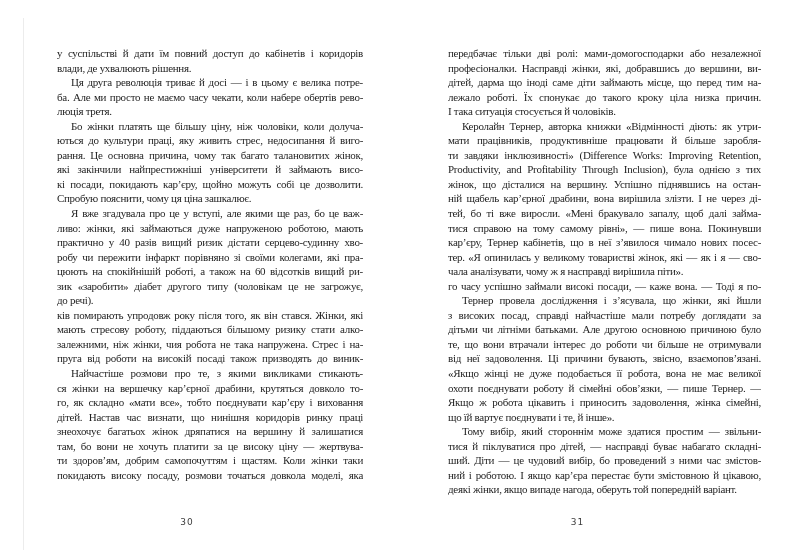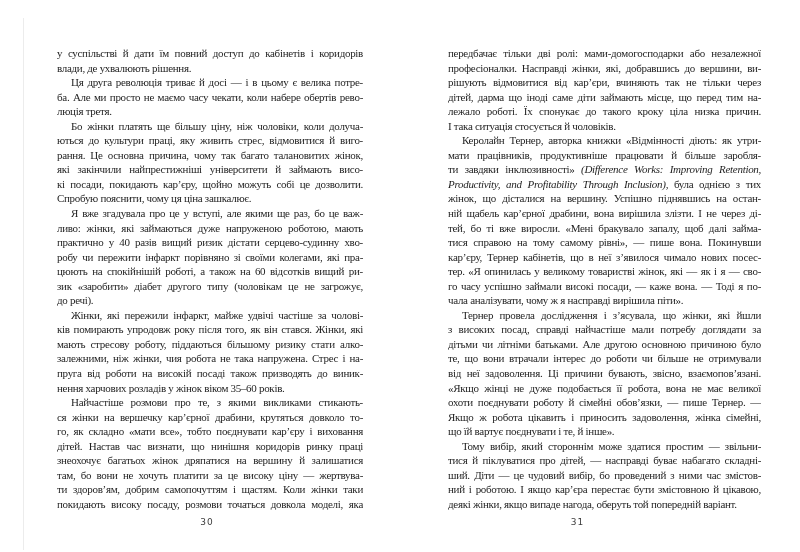--- a/index.html
+++ b/index.html
@@ -37,97 +37,94 @@
   .line {
     height: 14.56px;
     line-height: 14.56px;
     text-align: justify;
     text-align-last: justify;
     overflow: hidden;
     white-space: nowrap;
   }
   .line.end { text-align-last: left; }
   .line.ind { text-indent: 14px; font-family: Liberation Serif, serif; }
-  .it { font-style: italic; }
+  .it { }
   .page-number {
     position: absolute;
     top: 507px;
     font-family: "DejaVu Sans", sans-serif;
     font-size: 9px;
     letter-spacing: 1px;
     color: #3d3d3d;
     text-align: center;
   }
-  .page-number.left  { left: 62px;  width: 290px; text-align: center; }
+  .page-number.left  { left: 42px;  width: 290px; text-align: center; }
   .page-number.right { left: 425px; width: 305px; }
 </style>
 </head>
 <body>
 
 <div class="spread">
   <div class="page-edge left-edge"></div>
 
   <div>
     <div class="text-col left">
         <div class="line">у суспільстві й дати їм повний доступ до кабінетів і коридорів</div>
         <div class="line end">влади, де ухвалюють рішення.</div>
         <div class="line ind">Ця друга революція триває й досі — і в цьому є велика потре-</div>
         <div class="line">ба. Але ми просто не маємо часу чекати, коли набере обертів рево-</div>
         <div class="line end">люція третя.</div>
         <div class="line ind">Бо жінки платять ще більшу ціну, ніж чоловіки, коли долуча-</div>
-        <div class="line">ються до культури праці, яку живить стрес, відмовитися й виго-</div>
+        <div class="line">ються до культури праці, яку живить стрес, недосипання й виго-</div>
         <div class="line">рання. Це основна причина, чому так багато талановитих жінок,</div>
         <div class="line">які закінчили найпрестижніші університети й займають висо-</div>
         <div class="line">кі посади, покидають кар’єру, щойно можуть собі це дозволити.</div>
         <div class="line end">Спробую пояснити, чому ця ціна зашкалює.</div>
         <div class="line ind">Я вже згадувала про це у вступі, але якими ще раз, бо це важ-</div>
         <div class="line">ливо: жінки, які займаються дуже напруженою роботою, мають</div>
         <div class="line">практично у 40 разів вищий ризик дістати серцево-судинну хво-</div>
         <div class="line">робу чи пережити інфаркт порівняно зі своїми колегами, які пра-</div>
         <div class="line">цюють на спокійнішій роботі, а також на 60 відсотків вищий ри-</div>
         <div class="line">зик «заробити» діабет другого типу (чоловікам це не загрожує,</div>
         <div class="line end">до речі).</div>
-        <div class="line ind">Жінки, які пережили інфаркт, майже удвічі частіше за чолові-</div>
         <div class="line">ків помирають упродовж року після того, як він стався. Жінки, які</div>
         <div class="line">мають стресову роботу, піддаються більшому ризику стати алко-</div>
         <div class="line">залежними, ніж жінки, чия робота не така напружена. Стрес і на-</div>
         <div class="line">пруга від роботи на високій посаді також призводять до виник-</div>
-        <div class="line end">нення харчових розладів у жінок віком 35–60 років.</div>
         <div class="line ind">Найчастіше розмови про те, з якими викликами стикають-</div>
         <div class="line">ся жінки на вершечку кар’єрної драбини, крутяться довколо то-</div>
         <div class="line">го, як складно «мати все», тобто поєднувати кар’єру і виховання</div>
         <div class="line">дітей. Настав час визнати, що нинішня коридорів ринку праці</div>
         <div class="line">знеохочує багатьох жінок дряпатися на вершину й залишатися</div>
         <div class="line">там, бо вони не хочуть платити за це високу ціну — жертвува-</div>
         <div class="line">ти здоров’ям, добрим самопочуттям і щастям. Коли жінки таки</div>
         <div class="line">покидають високу посаду, розмови точаться довкола моделі, яка</div>
       </div>
     <div class="page-number left">30</div>
   </div>
 
   <div>
     <div class="text-col right">
         <div class="line">передбачає тільки дві ролі: мами-домогосподарки або незалежної</div>
         <div class="line">професіоналки. Насправді жінки, які, добравшись до вершини, ви-</div>
-        <div class="line">рішують відмовитися від кар’єри, вчиняють так не тільки через</div>
         <div class="line">дітей, дарма що іноді саме діти займають місце, що перед тим на-</div>
         <div class="line">лежало роботі. Їх спонукає до такого кроку ціла низка причин.</div>
         <div class="line end">І така ситуація стосується й чоловіків.</div>
         <div class="line ind">Керолайн Тернер, авторка книжки «Відмінності діють: як утри-</div>
         <div class="line">мати працівників, продуктивніше працювати й більше заробля-</div>
         <div class="line"><span>ти завдяки інклюзивності» </span><span class="it">(Difference Works: Improving Retention,</span></div>
         <div class="line"><span class="it">Productivity, and Profitability Through Inclusion)</span><span>, була однією з тих</span></div>
         <div class="line">жінок, що дісталися на вершину. Успішно піднявшись на остан-</div>
         <div class="line">ній щабель кар’єрної драбини, вона вирішила злізти. І не через ді-</div>
         <div class="line">тей, бо ті вже виросли. «Мені бракувало запалу, щоб далі займа-</div>
         <div class="line">тися справою на тому самому рівні», — пише вона. Покинувши</div>
         <div class="line">кар’єру, Тернер кабінетів, що в неї з’явилося чимало нових посес-</div>
         <div class="line">тер. «Я опинилась у великому товаристві жінок, які — як і я — сво-</div>
+        <div class="line end">чала аналізувати, чому ж я насправді вирішила піти».</div>
         <div class="line">го часу успішно займали високі посади, — каже вона. — Тоді я по-</div>
-        <div class="line end">чала аналізувати, чому ж я насправді вирішила піти».</div>
         <div class="line ind">Тернер провела дослідження і з’ясувала, що жінки, які йшли</div>
         <div class="line">з високих посад, справді найчастіше мали потребу доглядати за</div>
         <div class="line">дітьми чи літніми батьками. Але другою основною причиною було</div>
         <div class="line">те, що вони втрачали інтерес до роботи чи більше не отримували</div>
         <div class="line">від неї задоволення. Ці причини бувають, звісно, взаємопов’язані.</div>
         <div class="line">«Якщо жінці не дуже подобається її робота, вона не має великої</div>
         <div class="line">охоти поєднувати роботу й сімейні обов’язки, — пише Тернер. —</div>
         <div class="line">Якщо ж робота цікавить і приносить задоволення, жінка сімейні,</div>
         <div class="line end">що їй вартує поєднувати і те, й інше».</div>
         <div class="line ind">Тому вибір, який стороннім може здатися простим — звільни-</div>

